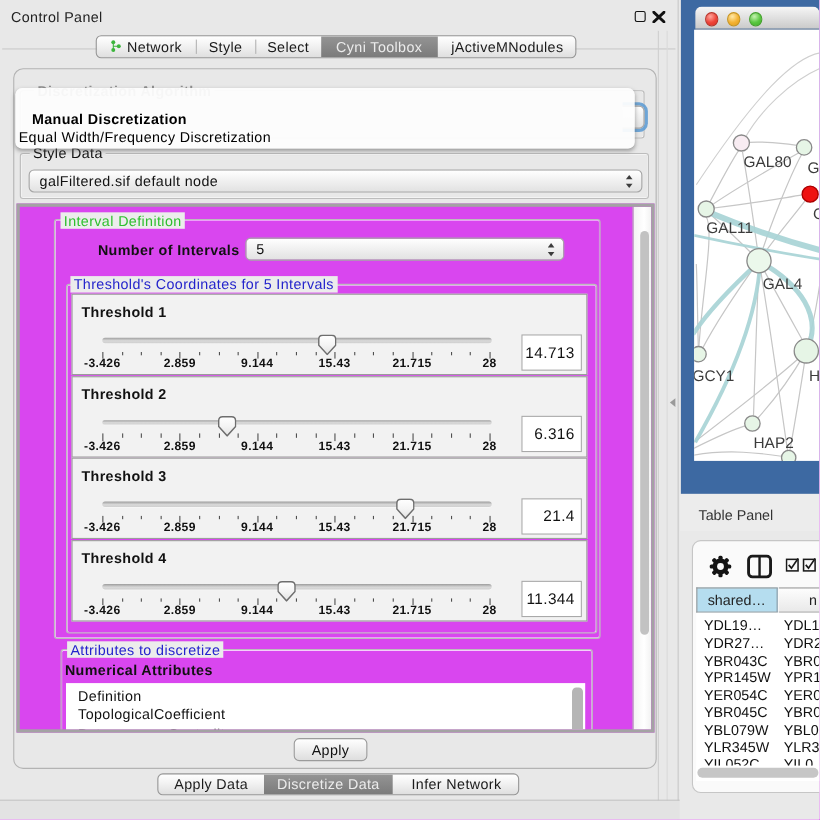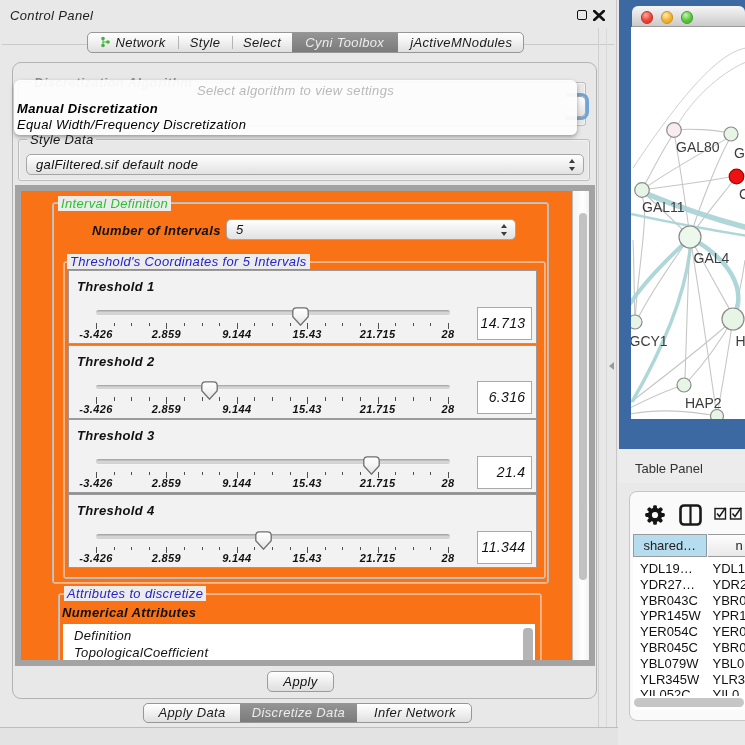--- a/index.html
+++ b/index.html
@@ -1,17 +1,17 @@
 <!DOCTYPE html>
 <html><head><meta charset="utf-8">
 <style>
 * { margin:0; padding:0; box-sizing:border-box; }
 html,body { width:745px; height:745px; overflow:hidden; }
 body { font-family:"Liberation Sans", sans-serif; }
-#cp, #popup { letter-spacing:0.35px;font-style:italic; }
+#cp, #popup { letter-spacing:0.35px; }
 #root { position:relative; width:745px; height:745px; background:#e8e8e8; overflow:hidden; }
 
 
 #cp { position:absolute; left:0; top:0; width:618px; height:728px; background:#e8e8e8; }
 #cptitle { position:absolute; left:10px; top:8px; font-size:13px; color:#222; }
 #btnsq { position:absolute; left:577px; top:10px; width:10px; height:10px; border:1.6px solid #111; border-radius:2px; }
 #tabline { position:absolute; left:2px; top:44px; width:612px; height:1px; background:#c9c9c9; }
 
 
 .segbar { position:absolute; border:1px solid #979797; border-radius:5px;
@@ -34,21 +34,21 @@
   background:linear-gradient(#ffffff,#f0f0f0 50%,#e2e2e2); font-size:13px; color:#111;
   display:flex; align-items:center; padding-left:9px; }
 .arrows { position:absolute; right:7px; top:3px; width:9px; height:14px; }
 .arrows .up { position:absolute; left:1.5px; top:1px; width:0; height:0;
   border-left:3.5px solid transparent; border-right:3.5px solid transparent; border-bottom:4.5px solid #3c3c3c; }
 .arrows .dn { position:absolute; left:1.5px; bottom:1px; width:0; height:0;
   border-left:3.5px solid transparent; border-right:3.5px solid transparent; border-top:4.5px solid #3c3c3c; }
 
 
 #spane { position:absolute; left:15px; top:185px; width:580px; height:481px;
-  border:6px solid #a3a3a3; background:#f97316; overflow:hidden; }
+  border:3px solid #a3a3a3; background:#d946ef; overflow:hidden; }
 #vsb { position:absolute; right:0; top:0; width:17px; height:479px; background:linear-gradient(to right,#f3f3f3,#ffffff 60%,#f2f2f2); border-left:1px solid #b9b9b9; }
 #vsbthumb { position:absolute; left:5.5px; top:22px; width:8.5px; height:367px; background:#c2c2c2; border-radius:4.5px; }
 
 
 .tpanel { position:absolute; left:62px; width:469px; height:74px; border:1px solid #9b9b9b;
   background:#f2f2f2; }
 .ttitle { position:absolute; left:8px; top:8px; font-size:13px; font-weight:bold; color:#111; }
 .groove { position:absolute; left:27px; top:39px; width:354px; height:4.5px; border-radius:2.5px;
   background:linear-gradient(#9e9e9e,#d9d9d9 55%,#cfcfcf); box-shadow:0 0.5px 0 #f8f8f8; }
 .thumb { position:absolute; top:35.5px; }
@@ -64,21 +64,21 @@
 
 
 #apply { position:absolute; left:267px; top:671px; width:67px; height:21px; border:1px solid #9b9b9b;
   border-radius:5px; background:linear-gradient(#ffffff,#f0f0f0 45%,#dedede); font-size:13px; color:#111;
   text-align:center; padding-top:2px; }
 
 
 #popup { position:absolute; left:14px; top:80px; width:563px; height:55px; background:rgba(253,253,253,0.94);
   border-radius:6px; box-shadow:0 2px 4px rgba(90,90,90,0.55); }
 #popup .p1 { position:absolute; left:0; right:0; top:3px; text-align:center; color:#b9b9b9; font-size:13px; }
-#popup .p2 { position:absolute; left:3px; top:21px; font-size:13px; font-weight:bold; color:#000; }
+#popup .p2 { position:absolute; left:15px; top:21px; font-size:13px; font-weight:bold; color:#000; }
 #popup .p3 { position:absolute; left:3px; top:37px; font-size:13px; color:#000; }
 
 
 #desk { position:absolute; left:619px; top:0; width:126px; height:449px; background:#3d69a2; }
 #nettitle { position:absolute; left:632px; top:6px; width:113px; height:21px; border-radius:6px 6px 0 0;
   background:linear-gradient(#f6f6f6,#cacaca); border-bottom:1px solid #9a9a9a; }
 .tl { position:absolute; top:5px; width:12.5px; height:12.5px; border-radius:50%; }
 #canvas { position:absolute; left:631px; top:27px; width:114px; height:392px; background:#fff; overflow:hidden; }
 #tpbar { position:absolute; left:618px; top:449px; width:127px; height:34px; background:#ececec; }
 #tpbar span { position:absolute; left:17px; top:12px; font-size:13px; color:#333; }
@@ -320,21 +320,20 @@
   <div id="apply">Apply</div>
 
   <div class="segbar" style="left:143px; top:702.5px; width:329px; height:20px;">
     <div class="seg" style="left:0px;width:96px;">Apply Data</div>
     <div class="segd" style="left:96px;width:117px;">Discretize Data</div>
     <div class="seg" style="left:213px;width:116px;">Infer Network</div>
   </div>
 </div>
 
 <div id="popup">
-  <div class="p1">Select algorithm to view settings</div>
   <div class="p2">Manual Discretization</div>
   <div class="p3">Equal Width/Frequency Discretization</div>
 </div>
 
 <div class="line" style="left:598px; top:28px; width:1px; height:700px; background:#cfcfcf;"></div>
 <div class="line" style="left:606px; top:28px; width:1px; height:700px; background:#dadada;"></div>
 <div class="line" style="left:616px; top:0; width:1px; height:745px; background:#c8c8c8;"></div>
 <div style="position:absolute; left:608.5px; top:362px; width:0; height:0; border-top:4px solid transparent; border-bottom:4px solid transparent; border-right:5px solid #9a9a9a;"></div>
 <div class="line" style="left:0; top:727px; width:618px; height:1px; background:#bdbdbd;"></div>
 <div style="position:absolute; left:0; top:728px; width:618px; height:17px; background:#e3e3e3;"></div>

